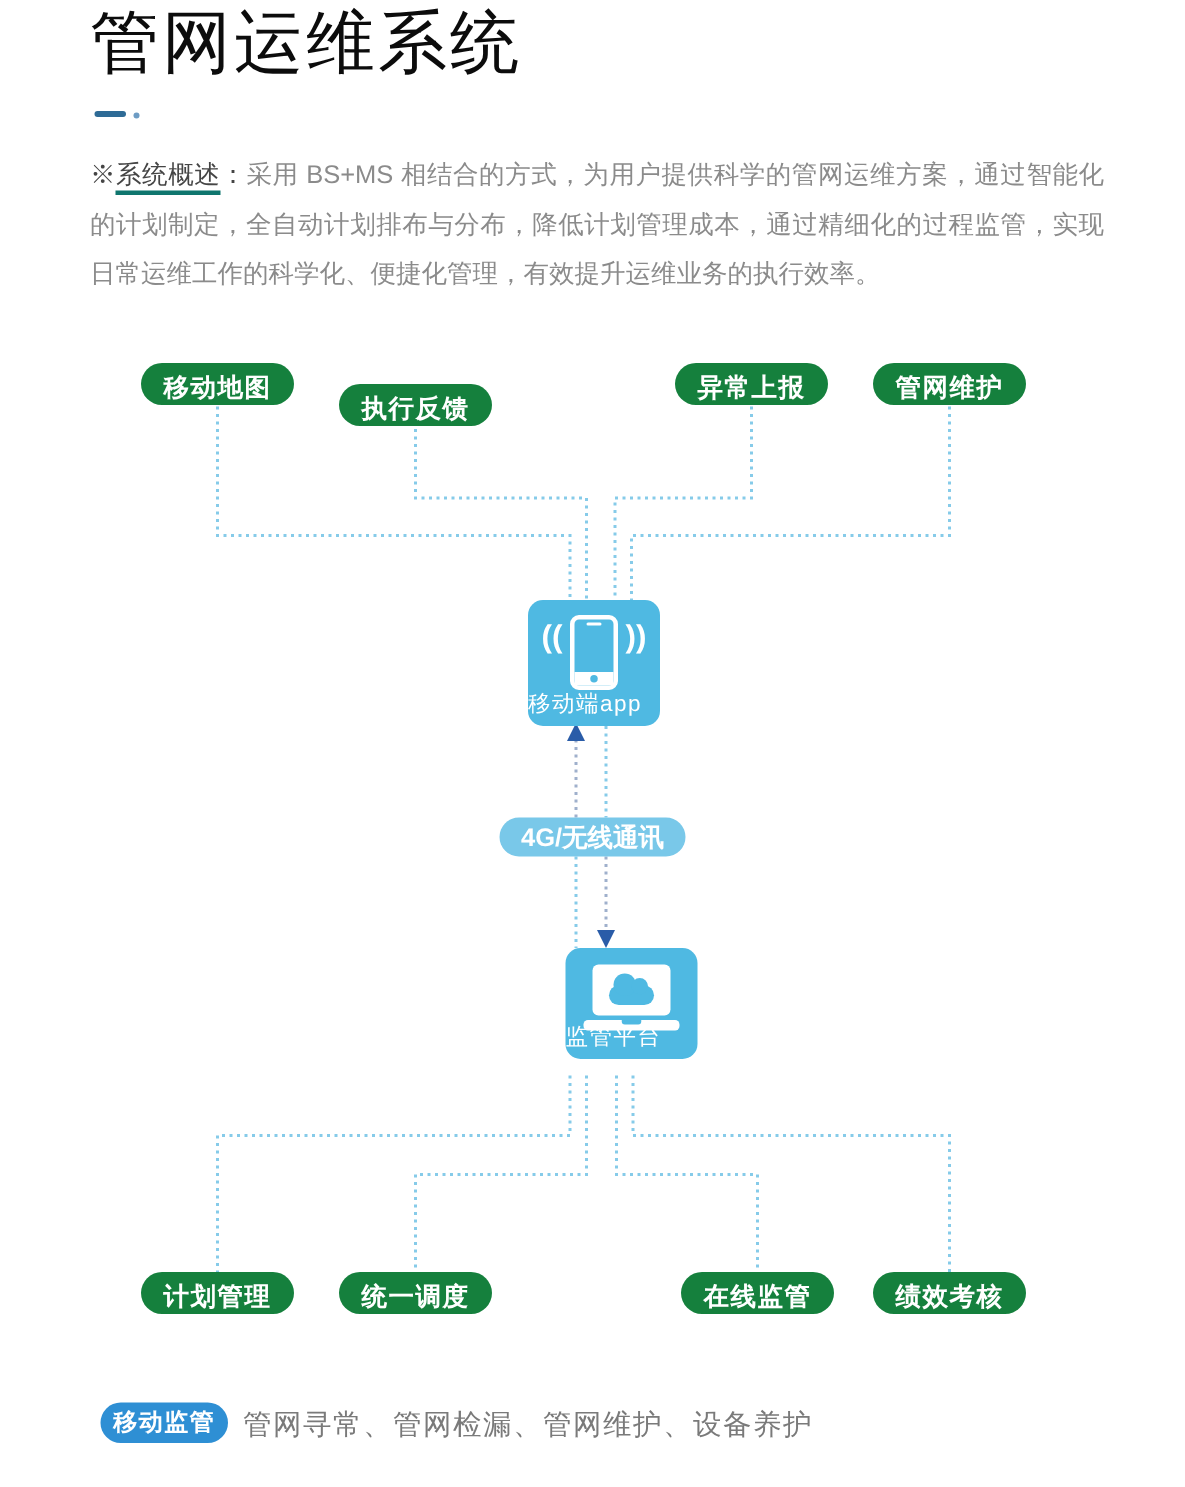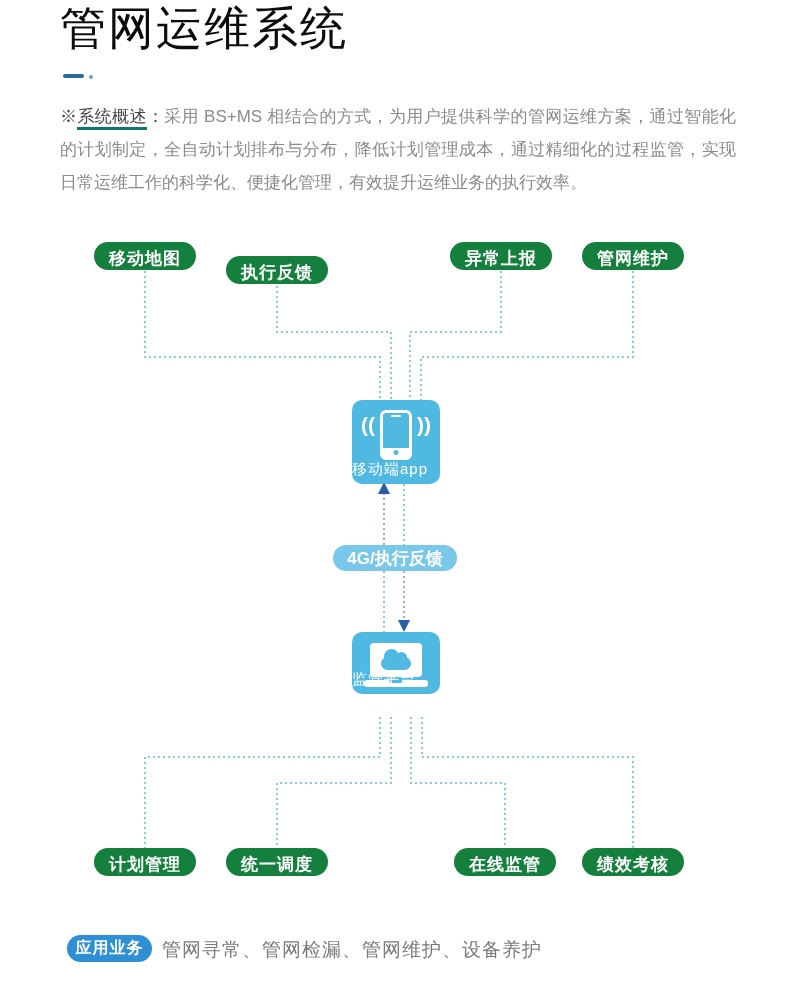--- a/index.html
+++ b/index.html
@@ -47,21 +47,21 @@
     width:10px; height:2px; background:#fff; border-radius:1px; }
   .phone-base { position:absolute; left:0; bottom:0; width:100%; height:9px;
     background:#ffffff; border-radius:0 0 2px 2px; }
   .phone-home { position:absolute; left:50%; bottom:2px; transform:translateX(-50%);
     width:5px; height:5px; background:#4fb9e2; border-radius:50%; }
   .wave { position:absolute; top:4px; color:#ffffff; font-size:21px; font-weight:bold; }
   .wave-l { left:9px; }
   .wave-r { right:9px; }
 
   
-  .platform-box { top:632px; height:62px; }
+  .platform-box { top:632px; height:74px;margin-left:25px; }
   .laptop { position:relative; margin-top:11px; display:flex; flex-direction:column;
     align-items:center; }
   .laptop-screen { width:52px; height:34px; background:#ffffff; border-radius:4px;
     position:relative; overflow:hidden; }
   .cloud { position:absolute; left:11px; top:14px; width:30px; height:13px;
     background:#4fb9e2; border-radius:7px; }
   .cloud::before { content:""; position:absolute; left:3px; top:-8px; width:15px;
     height:15px; background:#4fb9e2; border-radius:50%; }
   .cloud::after { content:""; position:absolute; right:4px; top:-5px; width:11px;
     height:11px; background:#4fb9e2; border-radius:50%; }
@@ -130,21 +130,21 @@
         <div class="phone-base">
           <div class="phone-home"></div>
         </div>
       </div>
       <span class="wave wave-r">))</span>
     </div>
     <div class="box-label">移动端app</div>
   </div>
 
   <div class="link-pill">
-    <span>4G/执行反馈</span>
+    <span>4G/无线通讯</span>
   </div>
 
   <div class="icon-box platform-box">
     <div class="laptop">
       <div class="laptop-screen">
         <div class="cloud"></div>
       </div>
       <div class="laptop-base">
         <div class="laptop-notch"></div>
       </div>
@@ -159,17 +159,17 @@
       <span>统一调度</span>
     </div>
   <div class="pill w102" style="left:454px; top:848px;">
       <span>在线监管</span>
     </div>
   <div class="pill w102" style="left:582px; top:848px;">
       <span>绩效考核</span>
     </div>
 
   <div class="badge">
-    <span>应用业务</span>
+    <span>移动监管</span>
   </div>
   <div class="footer-text">管网寻常、管网检漏、管网维护、设备养护</div>
 
 </div>
 
 </body></html>

